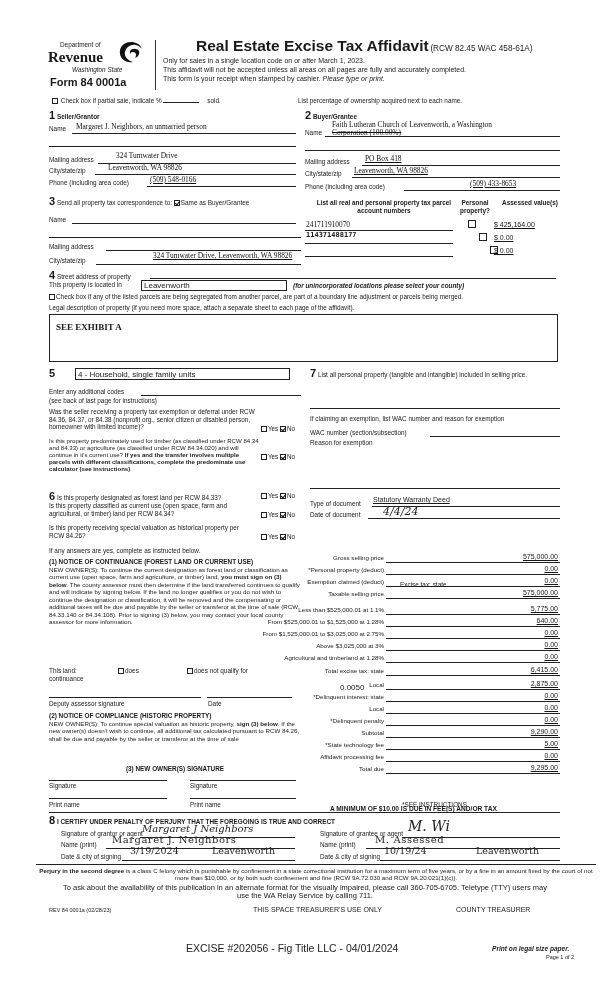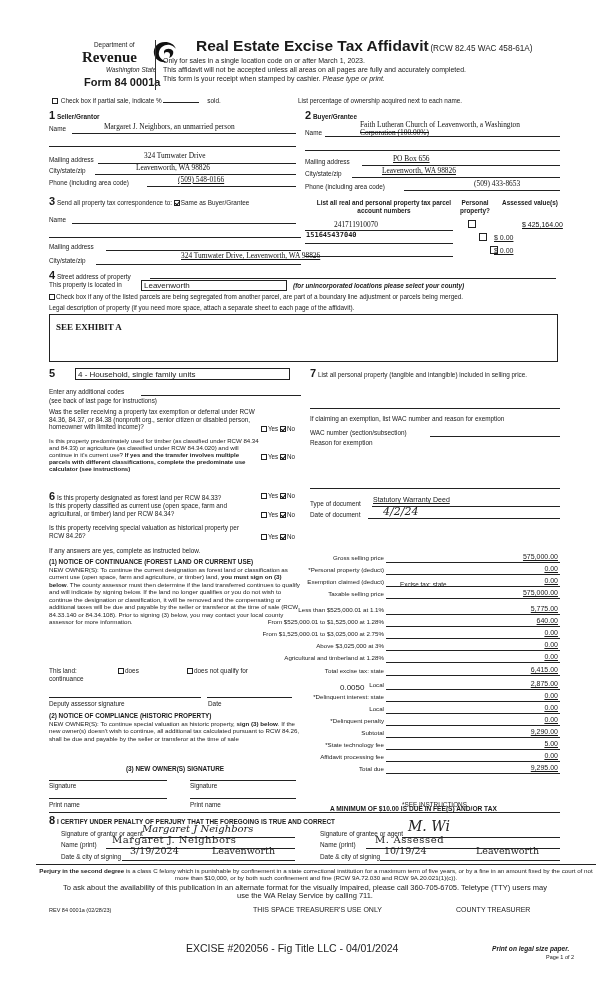--- a/index.html
+++ b/index.html
@@ -1,19 +1,19 @@
 <!DOCTYPE html>
 <html><head>
 <meta charset="utf-8">
 <style>
   * { box-sizing: border-box; margin: 0; padding: 0; }
   html, body { width: 600px; height: 988px; background: #ffffff; overflow: hidden; }
   body { position: relative; font-family: "Liberation Sans", sans-serif; color: #1a1a1a; font-size: 6.4px; line-height: 1.2; }
   .abs { position: absolute; }
-  .hand { font-family: "Liberation Serif", serif; font-size: 7.4px; color: #111; margin-left: 28px; }
+  .hand { font-family: "Liberation Serif", serif; font-size: 7.4px; color: #111; }
   .script { font-family: "DejaVu Serif", serif; font-style: italic; color: #222; font-size: 9px; }
   .uline { border-bottom: 0.8px solid #222; }
   .cb { display: inline-block; width: 6px; height: 6px; border: 0.8px solid #222; vertical-align: -1px; margin-right: 1px; position: relative; background: #fff; }
   .cb.checked::after { content: ""; position: absolute; left: 1px; top: -1px; width: 2px; height: 4px; border-right: 1.2px solid #111; border-bottom: 1.2px solid #111; transform: rotate(40deg); }
   .cb.checked { background: #fff; }
   .bignum { font-size: 11px; font-weight: bold; }
   .sechead { font-size: 6.4px; font-weight: bold; }
   .bold { font-weight: bold; }
   .box { border: 0.9px solid #222; padding-left: 9px; }
   .row-line { position: absolute; height: 0; border-bottom: 0.8px solid #222; }
@@ -21,21 +21,21 @@
   .tax-line { position: absolute; left: 386px; width: 174px; border-bottom: 0.8px solid #222; height: 0; }
   .tax-val { position: absolute; right: 42px; text-align: right; font-family: "Liberation Sans", sans-serif; font-size: 7px; text-decoration: underline; }
   .yn { position: absolute; font-size: 6.3px; white-space: nowrap; }
 </style>
 </head>
 <body>
 
 
 
 
-<div class="abs" style="left:44px;top:40px;width:108px;height:56px;margin-left:34px;">
+<div class="abs" style="left:44px;top:40px;width:108px;height:56px;">
   <div class="abs" style="left:16px;top:1px;font-size:6.4px;">Department of</div>
   <div class="abs" style="left:4px;top:8px;font-family:'Liberation Serif',serif;font-weight:bold;font-size:15px;">Revenue</div>
   <svg class="abs" style="left:74px;top:0px;" width="26" height="24" viewBox="0 0 26 24">
     <path d="M13 2 C5 2 1 8 2 14 C3 20 9 23 15 22 C9 20 6 16 7 12 C8 7 13 4 18 5 C22 6 24 9 24 9 C22 4 18 2 13 2Z" fill="#111"></path>
     <path d="M12 11 C14 8 19 8 21 11 C22 14 20 17 17 18 C19 15 18 12 15 12 C13 12 12 13 12 15Z" fill="#111"></path>
   </svg>
   <div class="abs" style="left:28px;top:26px;font-style:italic;font-size:6.4px;">Washington State</div>
   <div class="abs" style="left:6px;top:36px;font-weight:bold;font-size:11px;">Form 84 0001a</div>
 </div>
 <div class="abs" style="left:155px;top:40px;width:1px;height:50px;background:#333;"></div>
@@ -84,39 +84,39 @@
 </div>
 <div class="abs" style="left:305px;top:129px;">Name</div>
 <div class="abs hand" style="left:332px;top:121px;line-height:1.1;">
   <div>Faith Lutheran Church of Leavenworth, a Washington</div>
   <div style="text-decoration:line-through;">Corporation (100.00%)</div>
 </div>
 <div class="row-line" style="left:325px;top:136px;width:235px;"></div>
 <div class="row-line" style="left:305px;top:150px;width:255px;"></div>
 <div class="abs" style="left:305px;top:158px;">Mailing address</div>
 <div class="row-line" style="left:362px;top:165px;width:198px;"></div>
-<div class="abs hand" style="left:365px;top:155px;text-decoration:underline;">PO Box 656</div>
+<div class="abs hand" style="left:365px;top:155px;text-decoration:underline;">PO Box 418</div>
 <div class="abs" style="left:305px;top:170px;">City/state/zip</div>
 <div class="row-line" style="left:352px;top:177px;width:208px;"></div>
 <div class="abs hand" style="left:354px;top:167px;text-decoration:underline;">Leavenworth, WA 98826</div>
 <div class="abs" style="left:305px;top:183px;">Phone (including area code)</div>
 <div class="row-line" style="left:404px;top:190px;width:156px;"></div>
-<div class="abs hand" style="left:398px;top:180px;padding-left:48px;">(509) 433-8653</div>
+<div class="abs hand" style="left:422px;top:180px;text-decoration:underline;padding-left:48px;">(509) 433-8653</div>
 
 
 <div class="abs bold" style="left:310px;top:199px;width:148px;text-align:center;font-size:6.4px;">List all real and personal property tax parcel account numbers</div>
 <div class="abs bold" style="left:455px;top:199px;width:40px;text-align:center;font-size:6.4px;">Personal property?</div>
 <div class="abs bold" style="left:500px;top:199px;width:60px;text-align:center;font-size:6.4px;">Assessed value(s)</div>
 
 <div class="abs hand" style="left:306px;top:221px;">241711910070</div>
 <div class="row-line" style="left:305px;top:230px;width:148px;"></div>
 <span class="cb abs" style="left:468px;top:220px;width:8px;height:8px;"></span>
 <div class="abs hand" style="left:494px;top:221px;text-decoration:underline;font-family:'Liberation Sans',sans-serif;font-size:7px;">$ 425,164.00</div>
 
-<div class="abs" style="left:306px;top:231px;font-family:'DejaVu Sans Mono',monospace;font-weight:bold;font-size:7px;">151645437040</div>
+<div class="abs" style="left:306px;top:231px;font-family:'DejaVu Sans Mono',monospace;font-weight:bold;font-size:7px;">114371488177</div>
 <div class="row-line" style="left:305px;top:243px;width:148px;"></div>
 <span class="cb abs" style="left:468px;top:233px;width:8px;height:8px;"></span>
 <div class="abs" style="left:494px;top:234px;text-decoration:underline;font-size:7px;">$ 0.00</div>
 
 <div class="row-line" style="left:305px;top:256px;width:148px;"></div>
 <span class="cb abs" style="left:468px;top:246px;width:8px;height:8px;"></span>
 <div class="abs" style="left:494px;top:247px;text-decoration:underline;font-size:7px;">$ 0.00</div>
 
 
 <div class="abs" style="left:49px;top:195px;white-space:nowrap;">
@@ -236,21 +236,21 @@
 <div class="row-line" style="left:310px;top:408px;width:250px;"></div>
 <div class="abs" style="left:310px;top:415px;">If claiming an exemption, list WAC number and reason for exemption</div>
 <div class="abs" style="left:310px;top:429px;">WAC number (section/subsection)</div>
 <div class="row-line" style="left:430px;top:436px;width:130px;"></div>
 <div class="abs" style="left:310px;top:439px;">Reason for exemption</div>
 <div class="row-line" style="left:310px;top:488px;width:250px;"></div>
 <div class="abs" style="left:310px;top:500px;">Type of document</div>
 <div class="abs" style="left:373px;top:496px;font-size:7px;text-decoration:underline;">Statutory Warranty Deed</div>
 <div class="row-line" style="left:372px;top:506px;width:188px;"></div>
 <div class="abs" style="left:310px;top:511px;">Date of document</div>
-<div class="abs script" style="left:383px;top:505px;font-size:11px;">4/2/24</div>
+<div class="abs script" style="left:383px;top:505px;font-size:11px;">4/4/24</div>
 <div class="row-line" style="left:368px;top:518px;width:192px;"></div>
 
 
 <div id="tax-rows">
     <div class="tax-label" style="top: 554px;">Gross selling price</div>
     <div class="tax-line" style="top: 562px;"></div>
     <div class="tax-val" style="top: 553px;">575,000.00</div>
     <div class="tax-label" style="top: 566px;">*Personal property (deduct)</div>
     <div class="tax-line" style="top: 574px;"></div>
     <div class="tax-val" style="top: 565px;">0.00</div>

